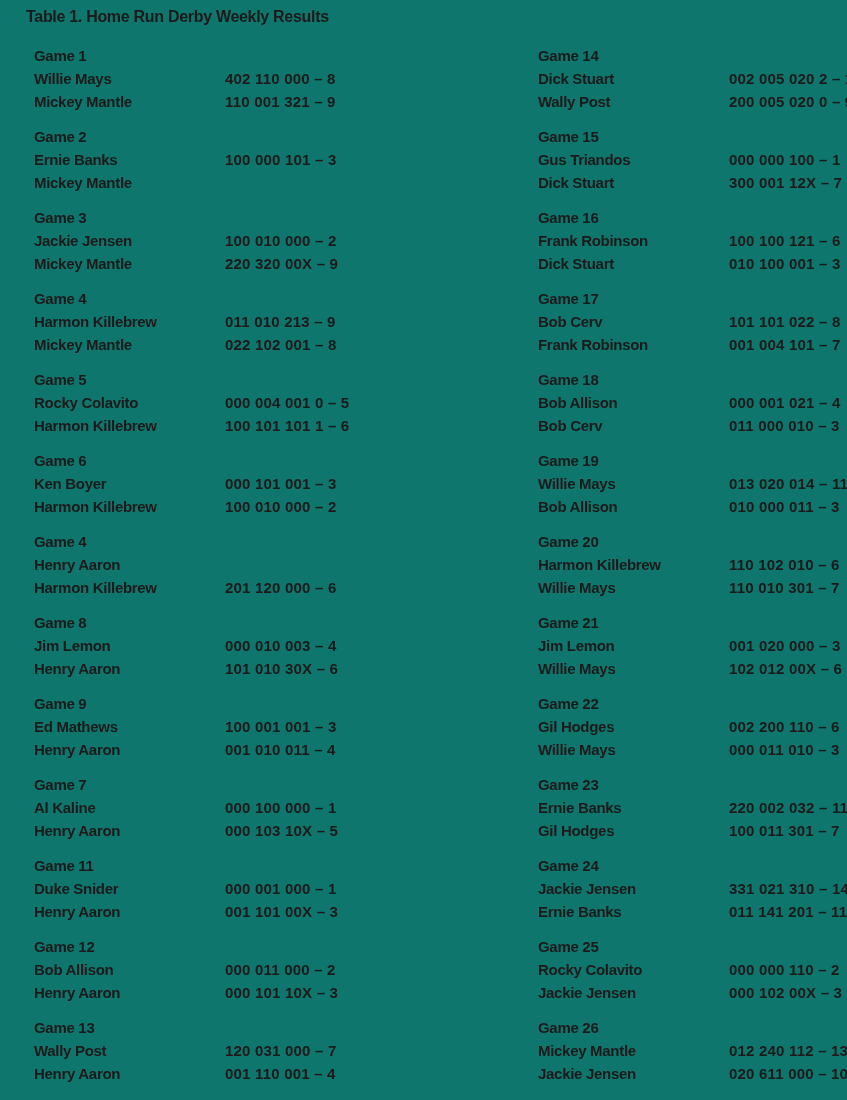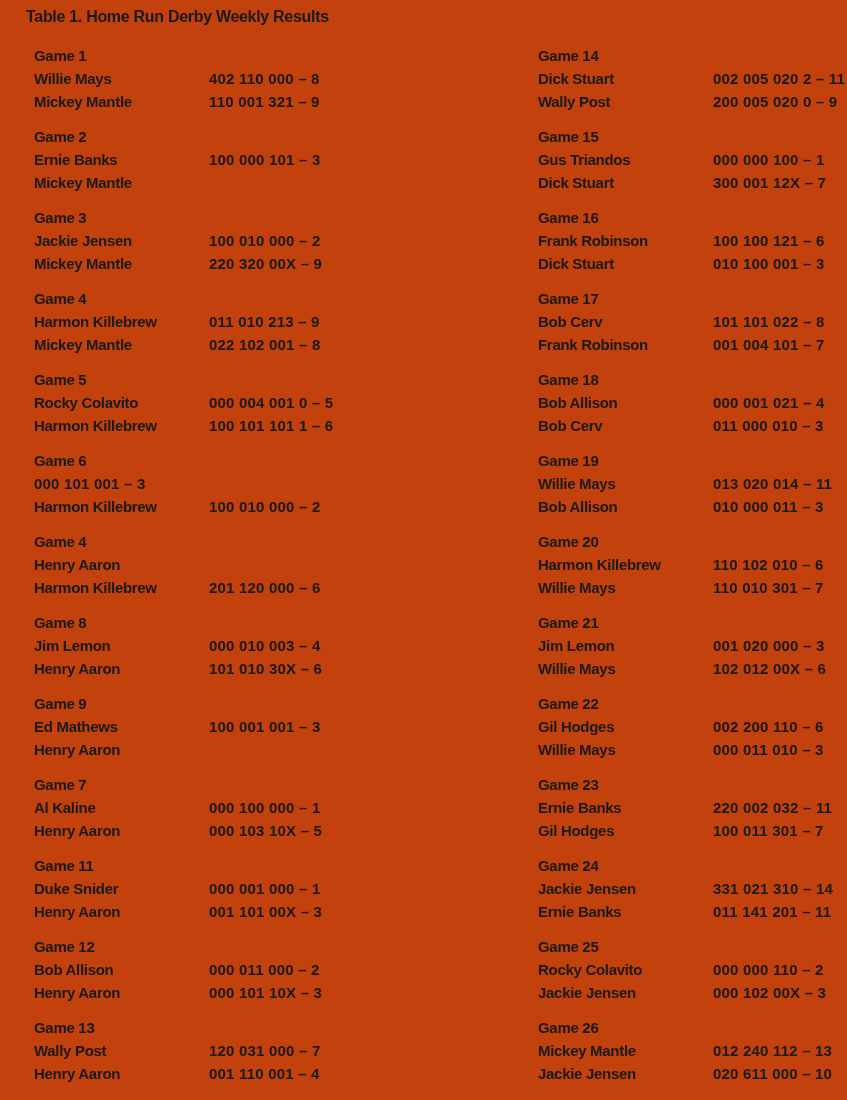--- a/index.html
+++ b/index.html
@@ -4,21 +4,21 @@
 <style>
   html, body {
     margin: 0;
     padding: 0;
     background: #ffffff;
   }
   .page {
     position: relative;
     width: 847px;
     height: 1100px;
-    background: #c2410c;
+    background: #0f766e;
     font-family: "Liberation Sans", sans-serif;
     font-stretch: condensed;
     color: #1a1a1a;
     overflow: hidden;
   }
   .doc-title {
     position: absolute;
     left: 26px;
     top: 8px;
     font-size: 16px;
@@ -41,20 +41,21 @@
     font-size: 15px;
     font-weight: 700;
     line-height: 23px;
     letter-spacing: -0.3px;
     white-space: nowrap;
   }
   .game-row {
     display: grid;
     grid-template-columns: 175px auto;
     line-height: 23px;
+    gap: 16px;
   }
   .player {
     font-size: 15px;
     font-weight: 700;
     letter-spacing: -0.3px;
     white-space: nowrap;
   }
   .line-score {
     font-size: 15px;
     font-weight: 700;
@@ -118,20 +119,21 @@
           <span class="line-score">000 004 001 0 – 5</span>
         </div>
         <div class="game-row">
           <span class="player">Harmon Killebrew</span>
           <span class="line-score">100 101 101 1 – 6</span>
         </div>
       </div>
       <div class="game">
         <div class="game-title">Game 6</div>
         <div class="game-row">
+          <span class="player">Ken Boyer</span>
           <span class="line-score">000 101 001 – 3</span>
         </div>
         <div class="game-row">
           <span class="player">Harmon Killebrew</span>
           <span class="line-score">100 010 000 – 2</span>
         </div>
       </div>
       <div class="game">
         <div class="game-title">Game 4</div>
         <div class="game-row">
@@ -154,20 +156,21 @@
         </div>
       </div>
       <div class="game">
         <div class="game-title">Game 9</div>
         <div class="game-row">
           <span class="player">Ed Mathews</span>
           <span class="line-score">100 001 001 – 3</span>
         </div>
         <div class="game-row">
           <span class="player">Henry Aaron</span>
+          <span class="line-score">001 010 011 – 4</span>
         </div>
       </div>
       <div class="game">
         <div class="game-title">Game 7</div>
         <div class="game-row">
           <span class="player">Al Kaline</span>
           <span class="line-score">000 100 000 – 1</span>
         </div>
         <div class="game-row">
           <span class="player">Henry Aaron</span>

